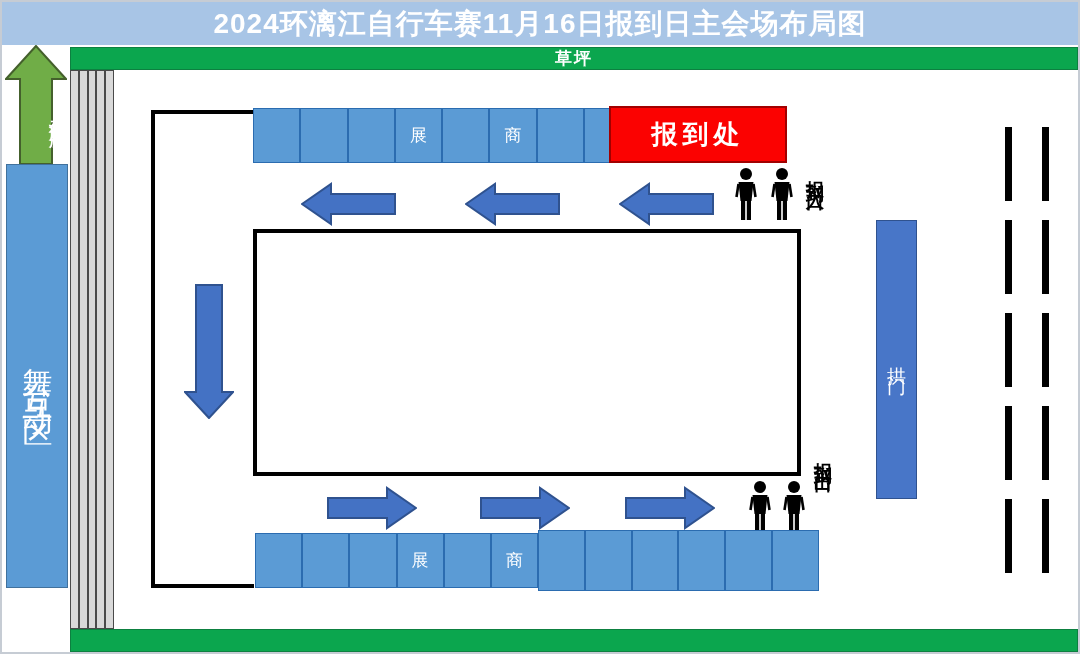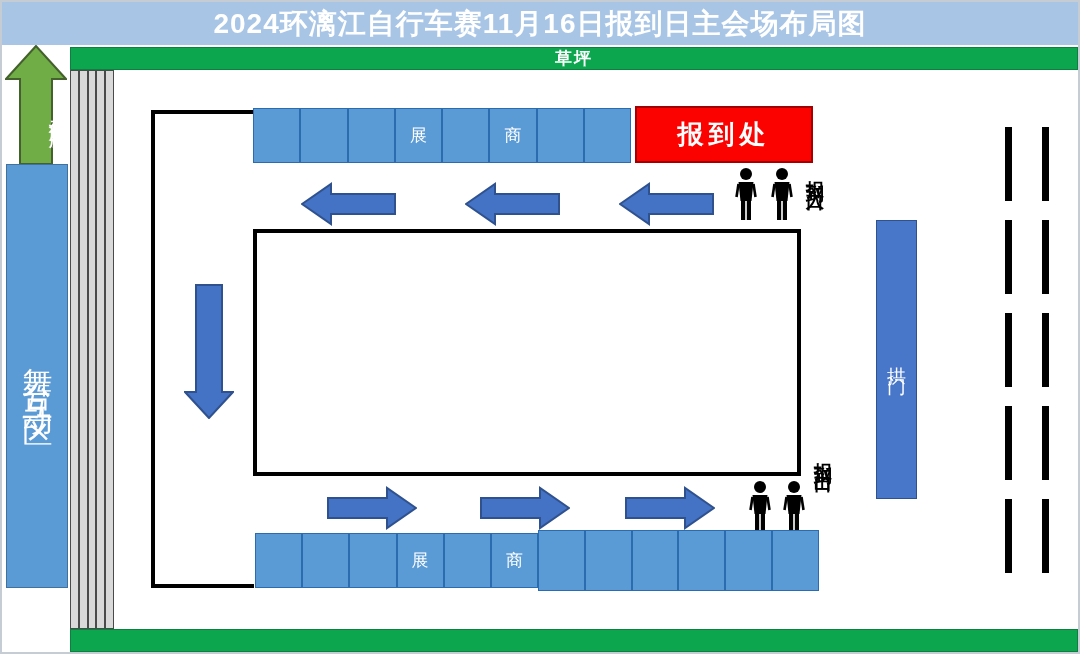--- a/index.html
+++ b/index.html
@@ -32,21 +32,21 @@
 
   
   .booth-row{display:flex;}
   .booth-row .cell{flex:1 1 0;background:var(--c-booth,#5b9bd5);border:1px solid #2b6cb0;
     display:flex;align-items:center;justify-content:center;color:#fff;font-size:17px;}
   #booths-top{left:251px;top:106px;width:378px;height:55px;}
   #booths-bottom-left{left:253px;top:531px;width:283px;height:55px;}
   #booths-bottom-right{left:536px;top:528px;width:281px;height:61px;}
 
   
-  #reg-desk{left:633px;top:104px;width:178px;height:57px;background:var(--c-reg,#fb0201);border:2px solid #a20000;
+  #reg-desk{left:607px;top:104px;width:178px;height:57px;background:var(--c-reg,#fb0201);border:2px solid #a20000;
     display:flex;align-items:center;justify-content:center;}
   #reg-desk span{color:#fff;font-weight:bold;font-size:26px;letter-spacing:5px;}
 
   
   .vlabel{writing-mode:vertical-rl;text-orientation:upright;color:#000;font-weight:bold;font-size:18px;letter-spacing:5px;line-height:1;}
   #entrance-label{left:804px;top:164px;height:115px;}
   #exit-label{left:812px;top:446px;height:115px;}
 
   
   #arch-bar{left:874px;top:218px;width:41px;height:279px;background:var(--c-arch,#4876c8);border:1px solid #2f528f;

